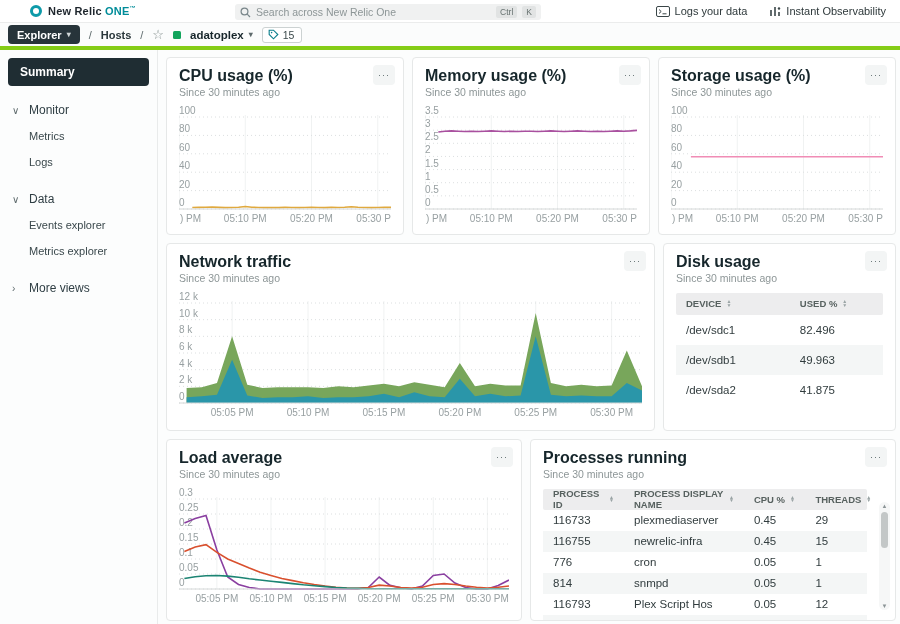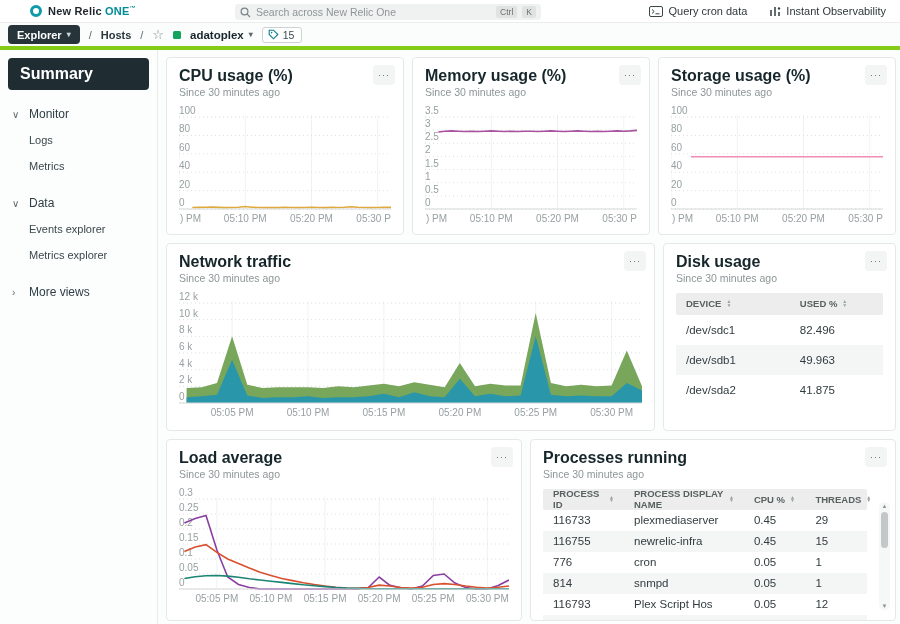--- a/index.html
+++ b/index.html
@@ -38,21 +38,21 @@
   .host-dd { display:flex; align-items:center; gap:5px; font-size:11.5px; font-weight:bold; color:#17262b; cursor:pointer; }
   .chev { font-size:8px; color:#5e6a6c; }
   .chev-w { font-size:8px; color:#cfd6d6; }
   .tag-pill { display:flex; align-items:center; gap:4px; border:1px solid #ccd2d2; border-radius:3px;
               background:#fff; padding:1px 7px 1px 5px; font-size:10.5px; color:#3c4a4c; cursor:pointer; }
 
   
   .layout { flex:1; display:flex; background:#fcfdfd; overflow:hidden; }
   .sidebar { width:158px; flex:0 0 auto; padding:8px 8px 0 8px; border-right:1px solid #e9ebeb; }
   .summary-btn { width:100%; background:#1f2d33; color:#fff; border:none; border-radius:4px; text-align:left;
-                 font-size:16px; font-weight:bold; padding:7px 12px; font-family:"Liberation Sans", sans-serif;
+                 font-size:12px; font-weight:bold; padding:7px 12px; font-family:"Liberation Sans", sans-serif;
                  cursor:pointer; }
   .side-section { display:flex; align-items:center; gap:9px; font-size:12px; color:#2f3e44;
                   margin:17px 0 6px 4px; cursor:pointer; }
   .side-sec-chev { color:#5f6b6d; font-size:10px; width:8px; }
   .side-item { font-size:11px; color:#3a484c; padding:7px 0 7px 21px; cursor:pointer; border-radius:3px; }
 
   .content { flex:1; padding:7px 4px 8px 8px; overflow:hidden; }
   .row { display:grid; gap:8px; margin-bottom:8px; }
   .row1 { grid-template-columns:1fr 1fr 1fr; height:178px; }
   .row2 { grid-template-columns:489px 1fr; height:188px; }
@@ -108,21 +108,21 @@
       <span class="kbd">Ctrl</span>
       <span class="kbd">K</span>
     </div>
     <div class="top-links">
       <span class="top-link">
         <svg width="14" height="11" viewBox="0 0 14 11">
           <rect x="0.5" y="0.5" width="13" height="10" rx="1.5" fill="none" stroke="#3a4648" stroke-width="1"></rect>
           <polyline points="3,3.5 5.2,5.5 3,7.5" fill="none" stroke="#3a4648" stroke-width="1"></polyline>
           <line x1="6.5" y1="7.8" x2="10.5" y2="7.8" stroke="#3a4648" stroke-width="1"></line>
         </svg>
-        <span>Query cron data</span>
+        <span>Logs your data</span>
       </span>
       <span class="top-link">
         <svg width="12" height="11" viewBox="0 0 12 11">
           <line x1="2" y1="10" x2="2" y2="4" stroke="#3a4648" stroke-width="1.6"></line>
           <line x1="6" y1="10" x2="6" y2="1" stroke="#3a4648" stroke-width="1.6"></line>
           <line x1="10" y1="10" x2="10" y2="6" stroke="#3a4648" stroke-width="1.6"></line>
           <circle cx="10" cy="2.5" r="1.2" fill="#3a4648"></circle>
         </svg>
         <span>Instant Observability</span>
       </span>
@@ -153,22 +153,22 @@
   </div>
 
   <div class="layout">
 
     <nav class="sidebar">
       <button class="summary-btn">Summary</button>
       <div class="side-section">
         <span class="side-sec-chev">∨</span>
         <span>Monitor</span>
       </div>
+      <div class="side-item">Metrics</div>
       <div class="side-item">Logs</div>
-      <div class="side-item">Metrics</div>
       <div class="side-section">
         <span class="side-sec-chev">∨</span>
         <span>Data</span>
       </div>
       <div class="side-item">Events explorer</div>
       <div class="side-item">Metrics explorer</div>
       <div class="side-section">
         <span class="side-sec-chev">›</span>
         <span>More views</span>
       </div>

